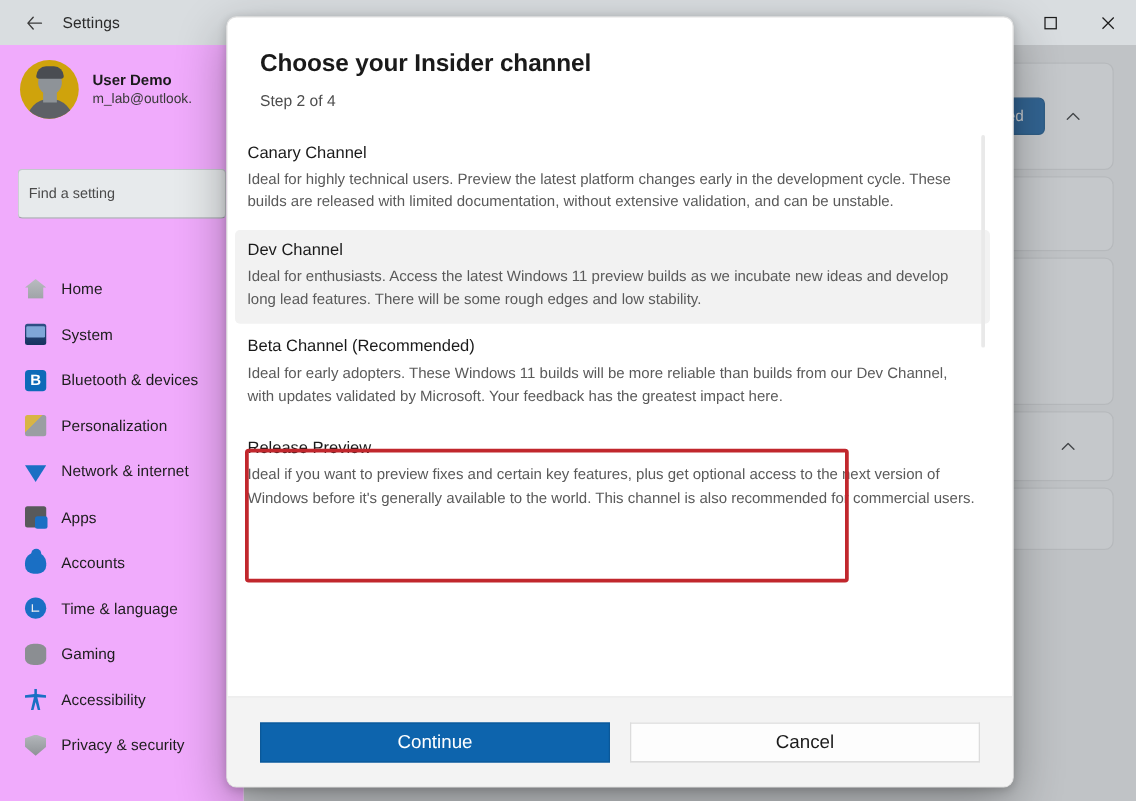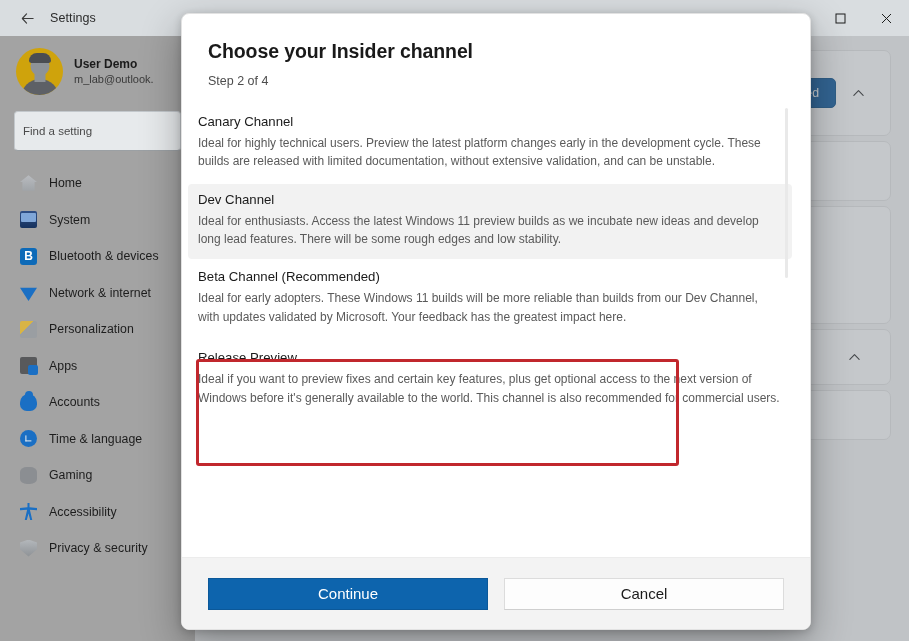--- a/index.html
+++ b/index.html
@@ -35,23 +35,23 @@
     width: 46px; height: 36px; display: flex; align-items: center; justify-content: center;
     color: #1d1d1d;
   }
   .wc svg { display: block; }
 
   .body-area { flex: 1; display: flex; min-height: 0; }
 
   
   .sidebar {
     width: 195px; flex: 0 0 195px;
-    background: #a3a3a3;
+    background: #f0abfc;
     padding: 0 6px;
-    display: flex; flex-direction: column;
+    display: flex; flex-direction: column; gap: 24px;
   }
   .profile { display: flex; align-items: center; gap: 11px; padding: 12px 8px 12px 10px; }
   .avatar {
     width: 47px; height: 47px; border-radius: 50%;
     background: #cfa30c; position: relative; overflow: hidden; flex: 0 0 47px;
   }
   .avatar .head {
     position: absolute; left: 50%; top: 8px; transform: translateX(-50%);
     width: 19px; height: 20px; border-radius: 50%; background: #8e9398;
   }
@@ -235,26 +235,26 @@
         </div>
         <div class="navitem">
           <span class="ico ic-system"></span>
           <span class="lbl">System</span>
         </div>
         <div class="navitem">
           <span class="ico ic-bt"></span>
           <span class="lbl">Bluetooth &amp; devices</span>
         </div>
         <div class="navitem">
+          <span class="ico ic-pers"></span>
+          <span class="lbl">Personalization</span>
+        </div>
+        <div class="navitem">
           <span class="ico ic-net"></span>
           <span class="lbl">Network &amp; internet</span>
-        </div>
-        <div class="navitem">
-          <span class="ico ic-pers"></span>
-          <span class="lbl">Personalization</span>
         </div>
         <div class="navitem">
           <span class="ico ic-apps"></span>
           <span class="lbl">Apps</span>
         </div>
         <div class="navitem">
           <span class="ico ic-acct"></span>
           <span class="lbl">Accounts</span>
         </div>
         <div class="navitem">

